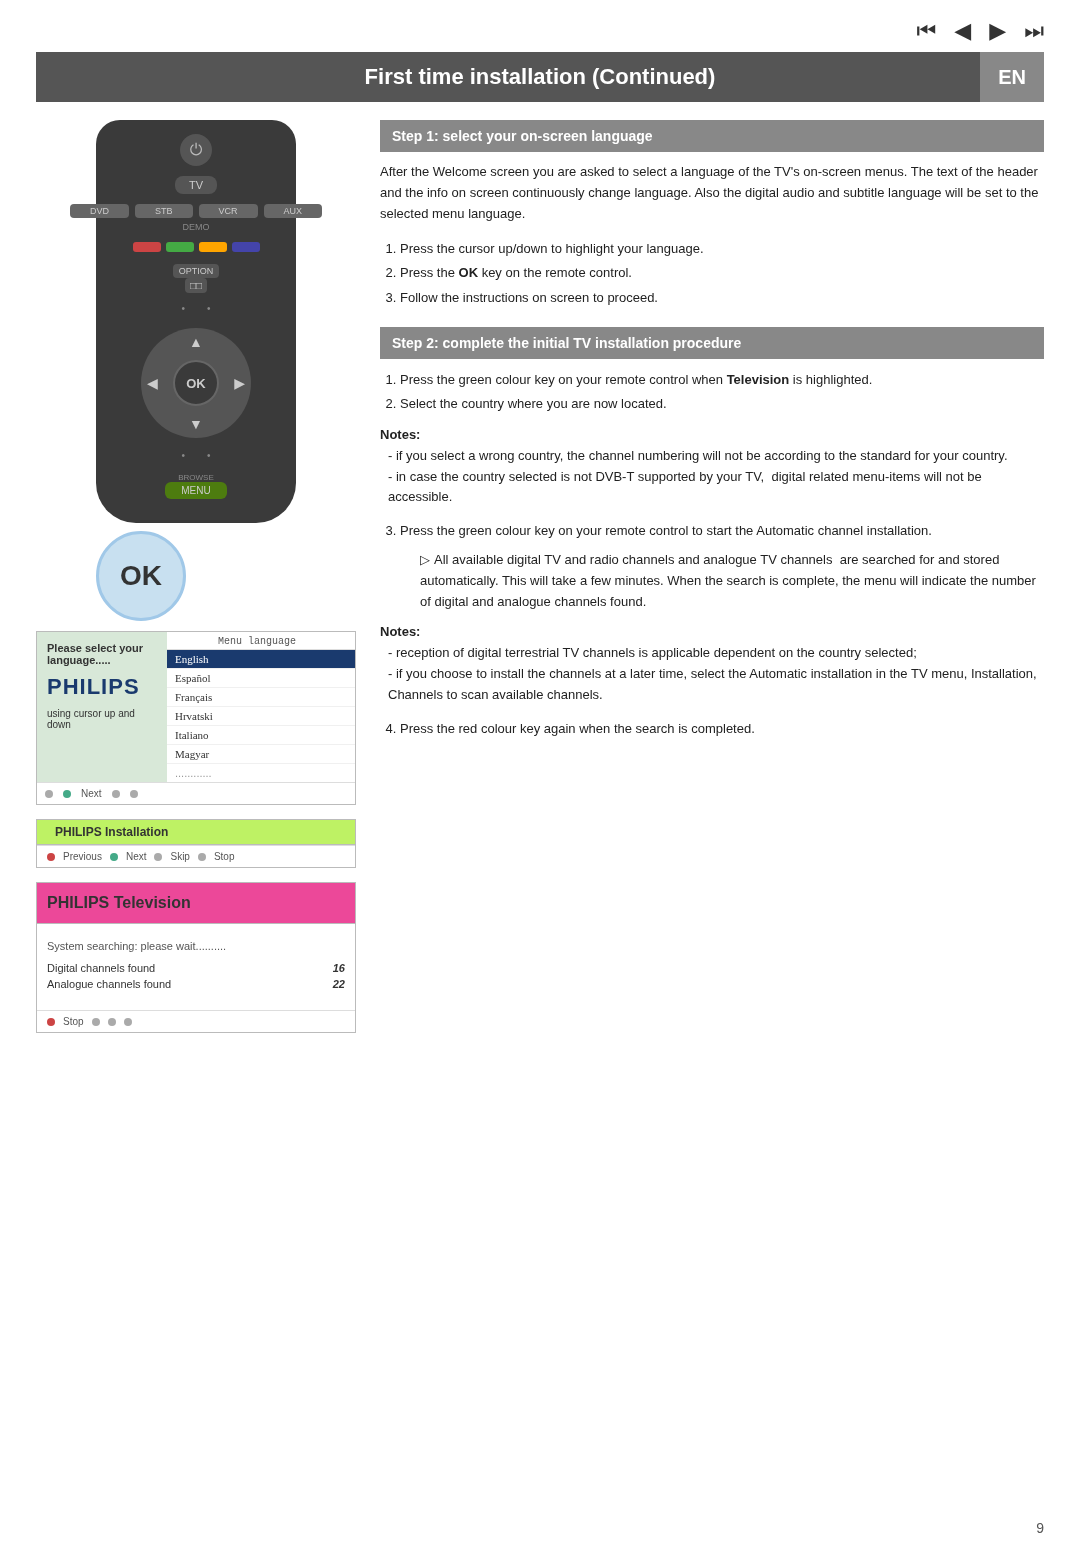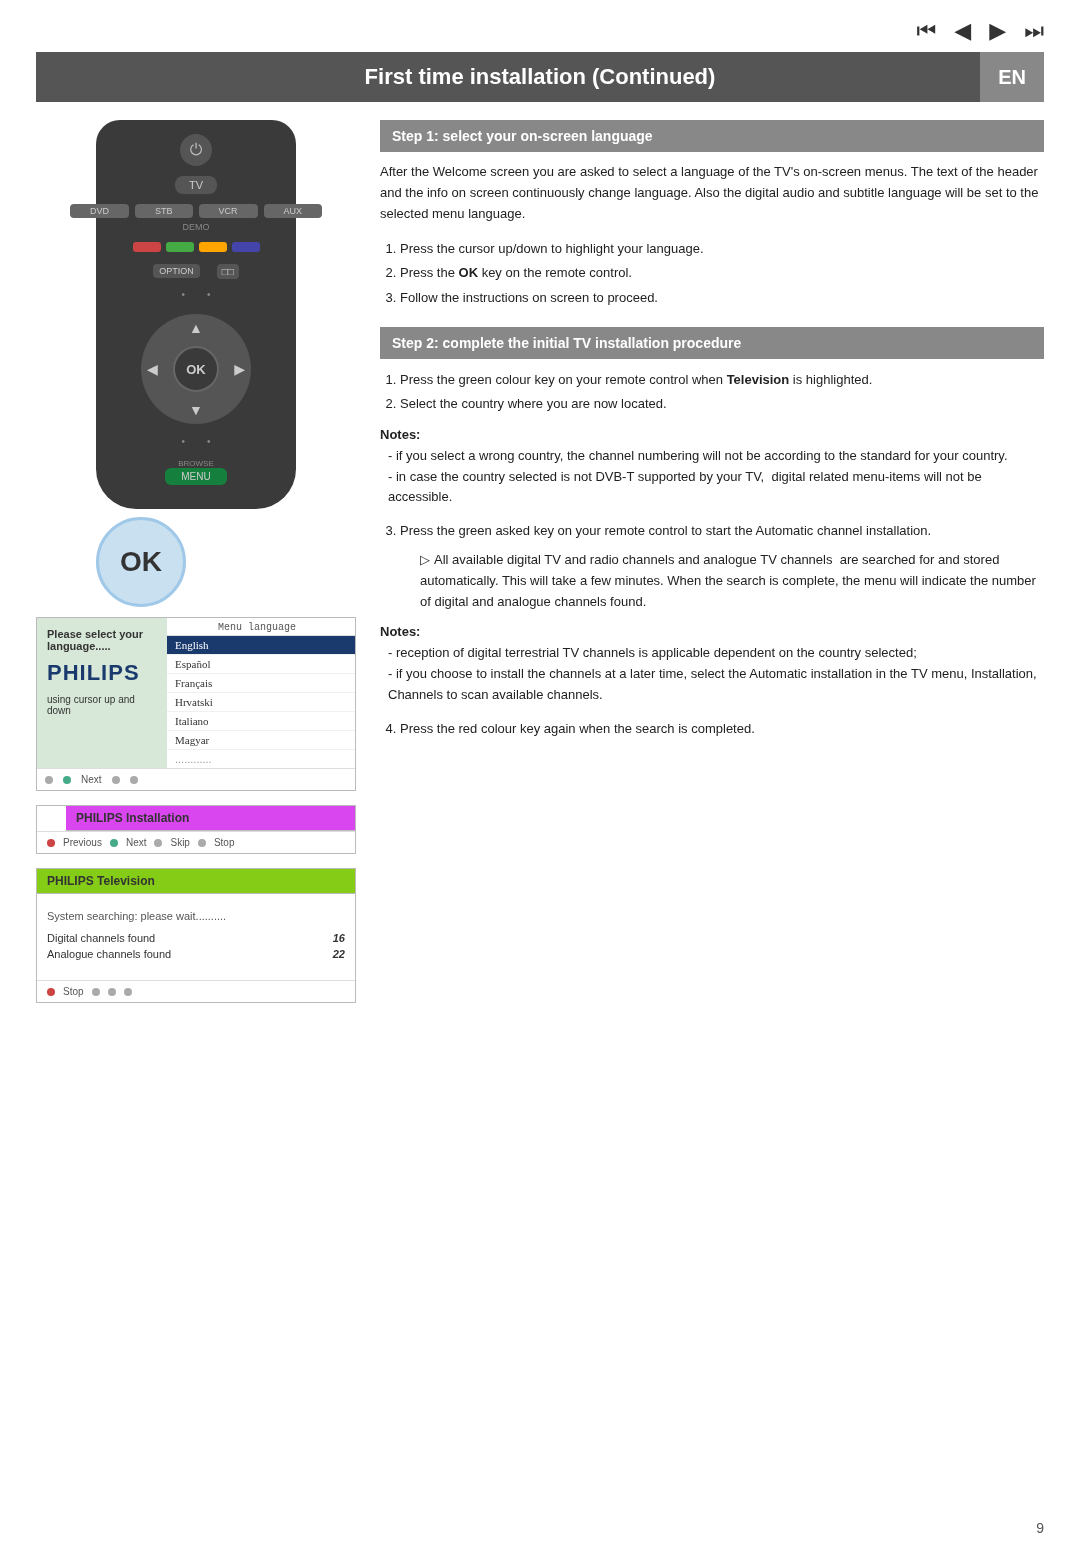--- a/index.html
+++ b/index.html
@@ -120,23 +120,24 @@
       gap: 5px;
       margin: 4px 0;
     }
     .remote-color-btn {
       width: 28px;
       height: 10px;
       border-radius: 3px;
     }
     .remote-option-row {
       display: flex;
-      gap: 17px;
-      align-items: flex-start;
+      gap: 0;
+      align-items: center;
       margin: 2px 0;
+      flex-direction: column;
     }
     .remote-option-btn {
       background: #555;
       border-radius: 4px;
       color: #ccc;
       font-size: 9px;
       padding: 2px 6px;
     }
     .remote-subtitle-btn {
       background: #555;
@@ -209,21 +210,21 @@
       display: flex;
       flex-direction: column;
       align-items: center;
       margin-top: 4px;
     }
     .remote-browse-text {
       color: #888;
       font-size: 8px;
     }
     .remote-menu-btn {
-      background: #15803d;
+      background: #4d7c0f;
       border-radius: 6px;
       color: #ccc;
       font-size: 10px;
       padding: 3px 16px;
     }
 
     
     .screen-box {
       border: 1px solid #bbb;
       background: #fff;
@@ -303,26 +304,25 @@
     .dot-icon.green { background: #4a8; }
     .dot-icon.red { background: #c44; }
 
     
     .install-box {
       border: 1px solid #bbb;
       background: #fff;
       margin-bottom: 14px;
     }
     .install-header {
-      background: #d946ef;
-      padding: 5px 10px;
+      background: #bef264;
+      padding: 5px 18px;
       font-size: 12px;
       color: #333;
       border-bottom: 1px solid #bbb;
-      margin-left: 29px;
     }
     .install-header span { font-weight: bold; }
     .install-body {
       padding: 8px 10px;
       font-size: 11px;
       color: #333;
     }
     .install-tv-btn {
       background: #1a3a6e;
       color: #fff;
@@ -345,23 +345,23 @@
       color: #555;
     }
 
     
     .tv-box {
       border: 1px solid #bbb;
       background: #fff;
       margin-bottom: 14px;
     }
     .tv-header {
-      background: #84cc16;
-      padding: 5px 10px;
-      font-size: 12px;
+      background: #ec4899;
+      padding: 11px 10px;
+      font-size: 16px;
       color: #333;
       border-bottom: 1px solid #bbb;
     }
     .tv-header span { font-weight: bold; }
     .tv-body {
       padding: 16px 10px;
       font-size: 11px;
       color: #333;
     }
     .tv-searching {
@@ -620,21 +620,21 @@
     <div class="notes-box">
       <div class="notes-label">Notes:</div>
       <div class="notes-list">
         <div>- if you select a wrong country, the channel numbering will not be according to the standard for your country.</div>
         <div>- in case the country selected is not DVB-T supported by your TV,&nbsp; digital related menu-items will not be accessible.</div>
       </div>
     </div>
 
     <ol class="step-list" start="3">
       <li>
-        <div class="step3-text">Press the green asked key on your remote control to start the Automatic channel installation.</div>
+        <div class="step3-text">Press the green colour key on your remote control to start the Automatic channel installation.</div>
         <div class="step3-sub"><span class="step3-sub-arrow">▷</span>All available digital TV and radio channels and analogue TV channels &nbsp;are searched for and stored automatically. This will take a few minutes. When the search is complete, the menu will indicate the number of digital and analogue channels found.</div>
       </li>
     </ol>
 
     <div class="notes-box">
       <div class="notes-label">Notes:</div>
       <div class="notes-list">
         <div>- reception of digital terrestrial TV channels is applicable dependent on the country selected;</div>
         <div>- if you choose to install the channels at a later time, select the Automatic installation in the TV menu, Installation, Channels to scan available channels.</div>
       </div>

